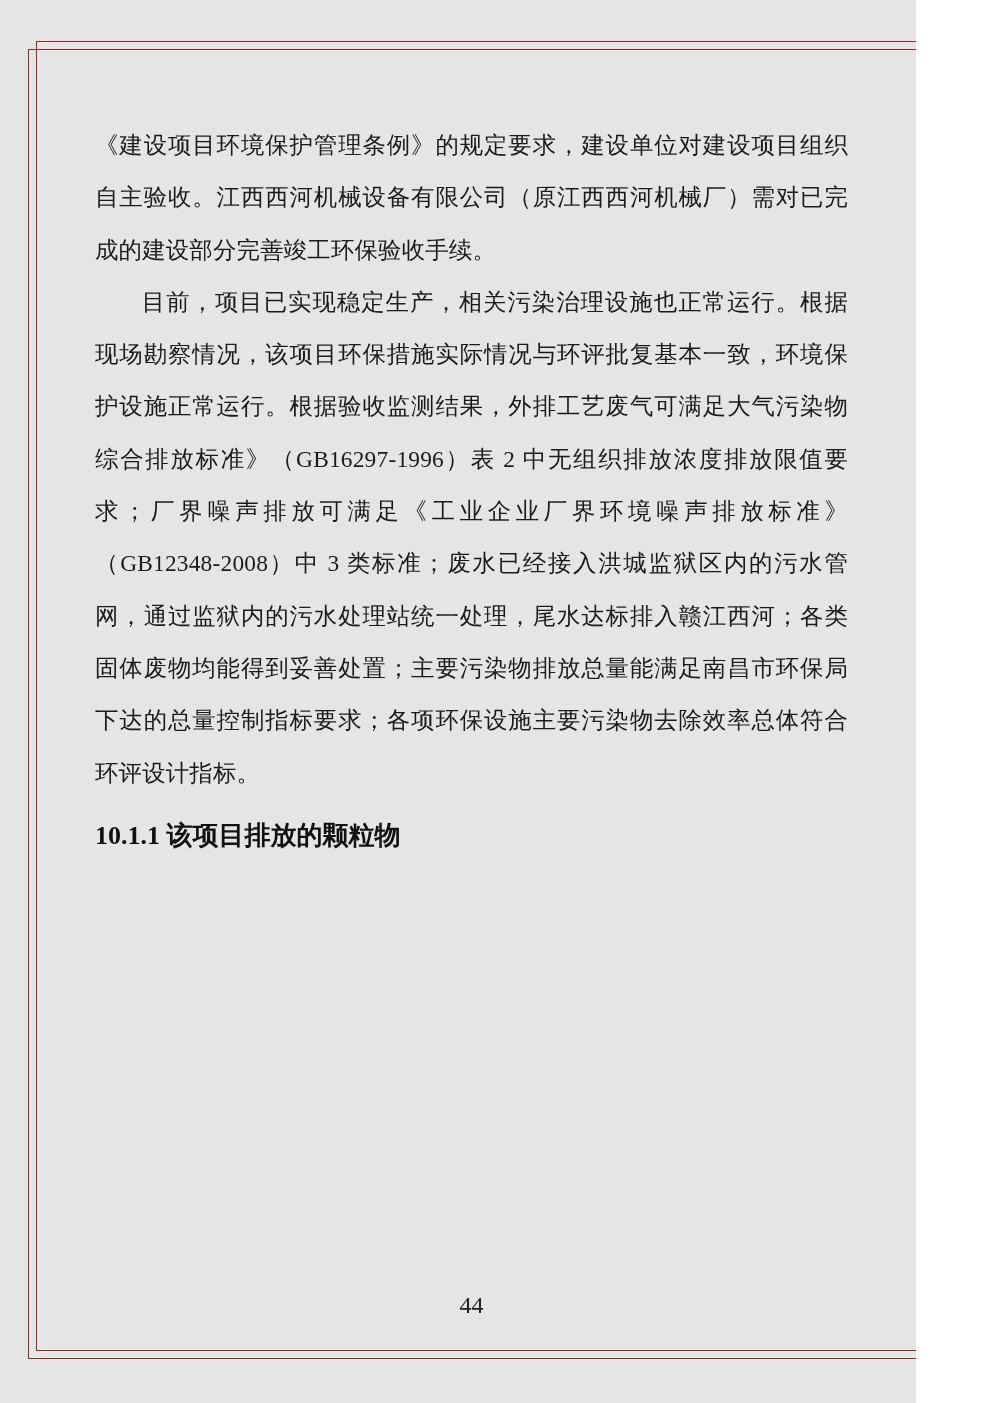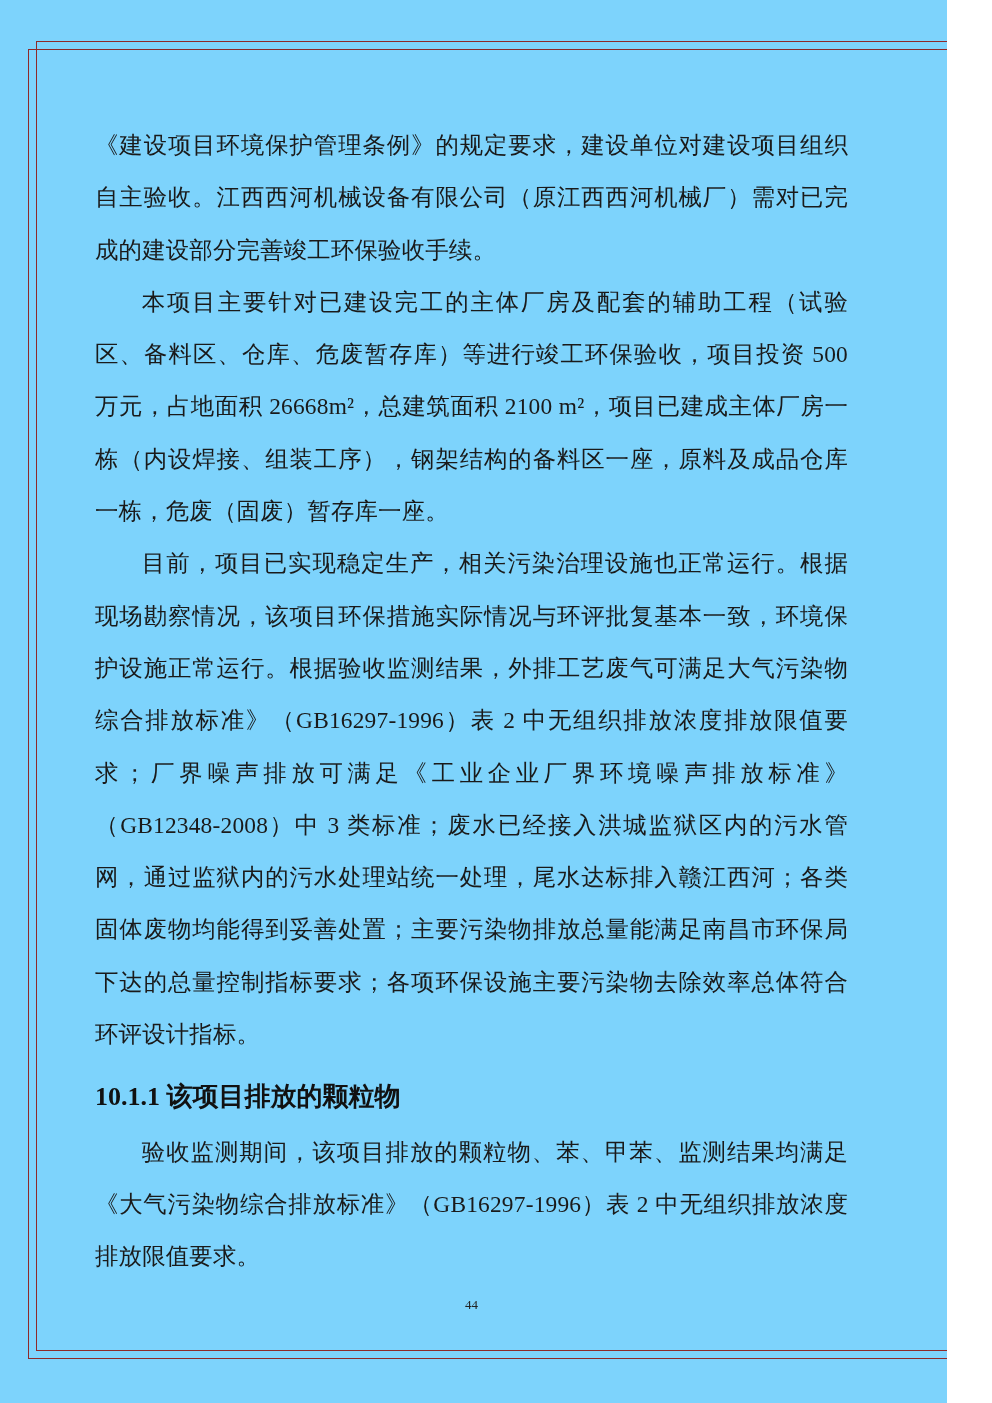--- a/index.html
+++ b/index.html
@@ -4,25 +4,24 @@
 <style>
   html, body {
     margin: 0;
     padding: 0;
     background: #ffffff;
   }
   .page {
     position: relative;
     width: 916px;
     height: 1403px;
-    background: #7dd3fc;
+    background: #e5e5e5;
     overflow: hidden;
     font-family: "Liberation Serif", "DejaVu Serif", serif;
     color: #1a1a1a;
-    padding-left: 31px;
   }
   
   .frame {
     position: absolute;
     border: 1.5px solid #8e2929;
     width: 923px;
     height: 1308px;
     pointer-events: none;
   }
   .frame-a { left: 36px; top: 41px; }
@@ -50,36 +49,34 @@
     line-height: 52.3px;
     text-align: left;
     color: #111111;
   }
   .page-number {
     position: absolute;
     left: 95px;
     width: 753px;
     top: 1293px;
     text-align: center;
-    font-size: 13px;
+    font-size: 24px;
     line-height: 24px;
     color: #222222;
   }
 </style>
 </head>
 <body>
 
 <div class="page">
 
   <div class="frame frame-a" style="border-color: rgb(142, 41, 41);"></div>
   <div class="frame frame-b" style="border-color: rgb(142, 41, 41);"></div>
 
   <div class="content">
     <p class="para">《建设项目环境保护管理条例》的规定要求，建设单位对建设项目组织自主验收。江西西河机械设备有限公司（原江西西河机械厂）需对已完成的建设部分完善竣工环保验收手续。</p>
-    <p class="para indent">本项目主要针对已建设完工的主体厂房及配套的辅助工程（试验区、备料区、仓库、危废暂存库）等进行竣工环保验收，项目投资 500 万元，占地面积 26668m²，总建筑面积 2100 m²，项目已建成主体厂房一栋（内设焊接、组装工序），钢架结构的备料区一座，原料及成品仓库一栋，危废（固废）暂存库一座。</p>
     <p class="para indent">目前，项目已实现稳定生产，相关污染治理设施也正常运行。根据现场勘察情况，该项目环保措施实际情况与环评批复基本一致，环境保护设施正常运行。根据验收监测结果，外排工艺废气可满足大气污染物综合排放标准》（GB16297-1996）表 2 中无组织排放浓度排放限值要求；厂界噪声排放可满足《工业企业厂界环境噪声排放标准》（GB12348-2008）中 3 类标准；废水已经接入洪城监狱区内的污水管网，通过监狱内的污水处理站统一处理，尾水达标排入赣江西河；各类固体废物均能得到妥善处置；主要污染物排放总量能满足南昌市环保局下达的总量控制指标要求；各项环保设施主要污染物去除效率总体符合环评设计指标。</p>
     <h2 class="heading">10.1.1 该项目排放的颗粒物</h2>
-    <p class="para indent">验收监测期间，该项目排放的颗粒物、苯、甲苯、监测结果均满足《大气污染物综合排放标准》（GB16297-1996）表 2 中无组织排放浓度排放限值要求。</p>
   </div>
 
   <div class="page-number">44</div>
 
 </div>
 
 </body></html>

